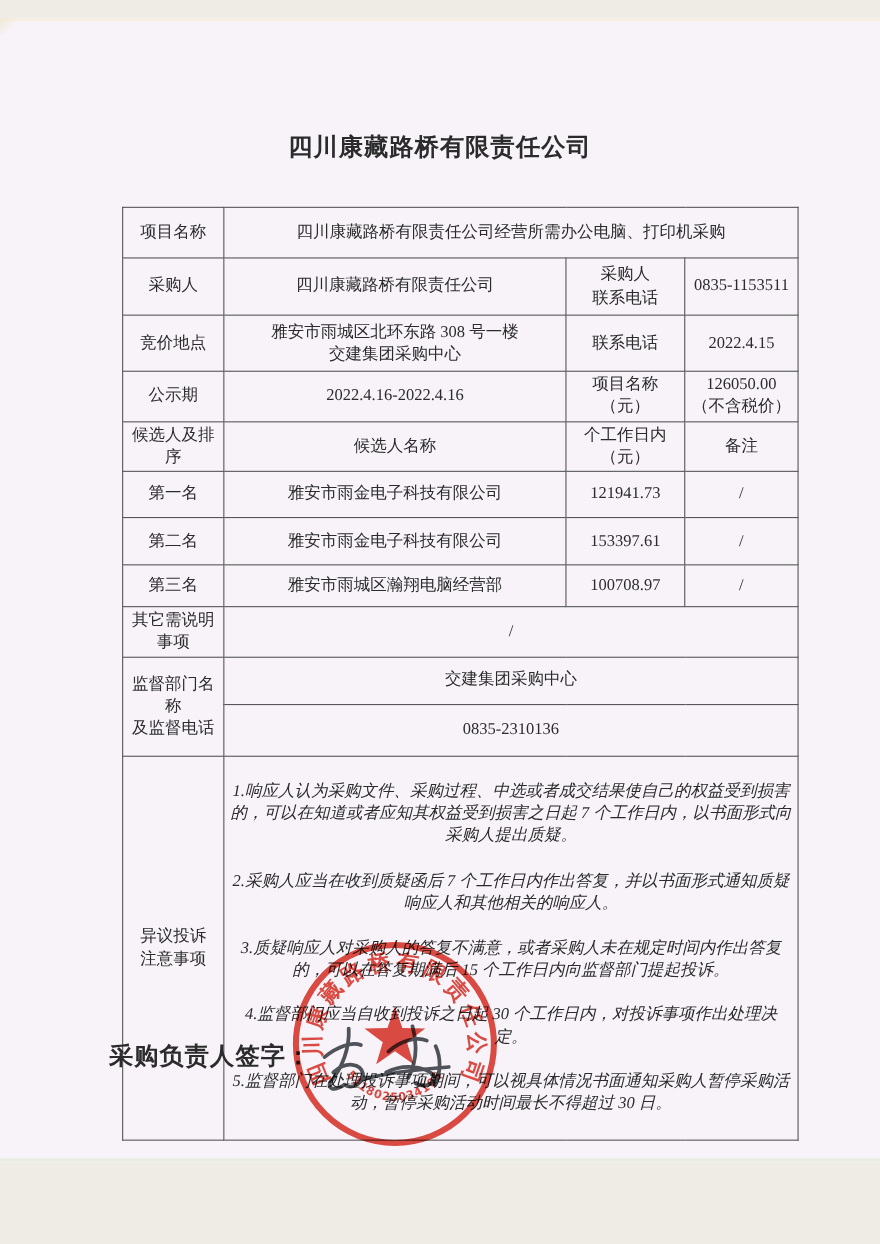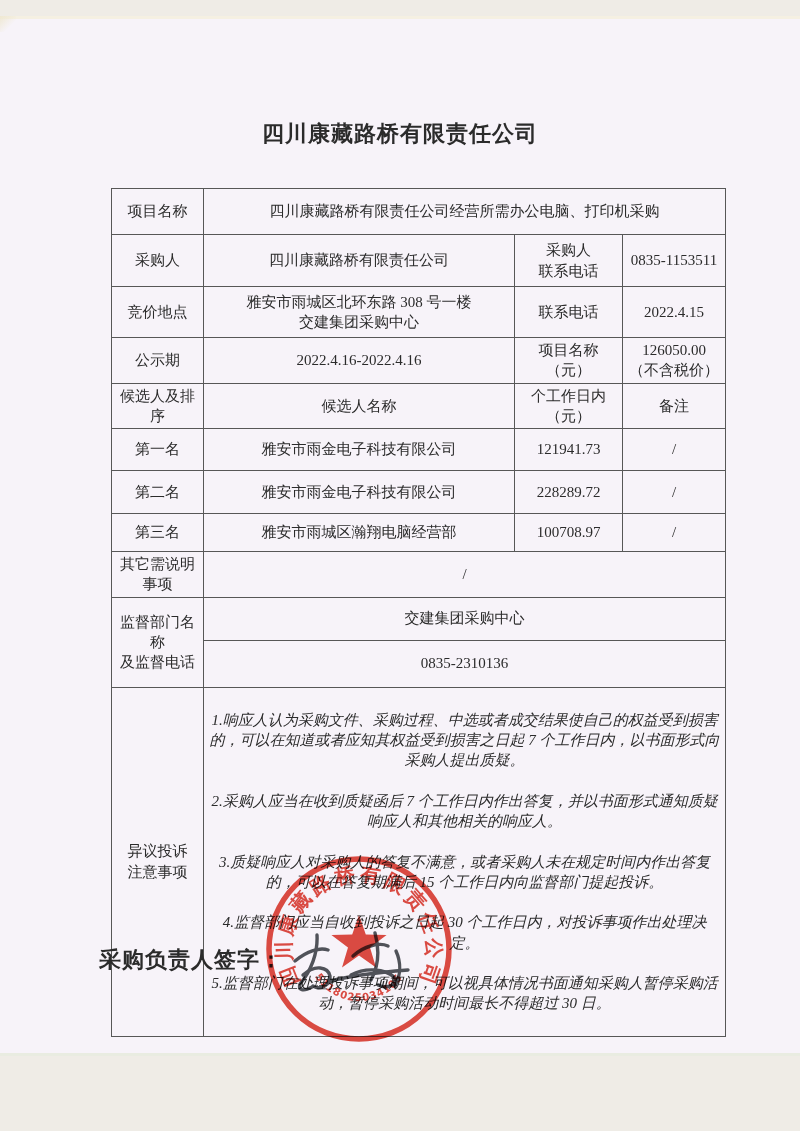--- a/index.html
+++ b/index.html
@@ -128,21 +128,21 @@
 
     <tr style="height:42px">
       <td>第一名</td>
       <td>雅安市雨金电子科技有限公司</td>
       <td>121941.73</td>
       <td>/</td>
     </tr>
     <tr style="height:43px">
       <td>第二名</td>
       <td>雅安市雨金电子科技有限公司</td>
-      <td>228289.72</td>
+      <td>153397.61</td>
       <td>/</td>
     </tr>
     <tr style="height:38px">
       <td>第三名</td>
       <td>雅安市雨城区瀚翔电脑经营部</td>
       <td>100708.97</td>
       <td>/</td>
     </tr>
 
     <tr style="height:42px">

